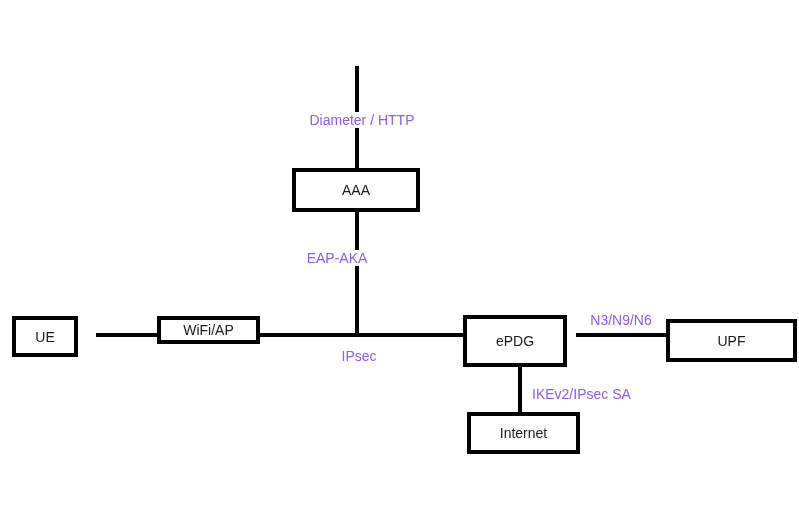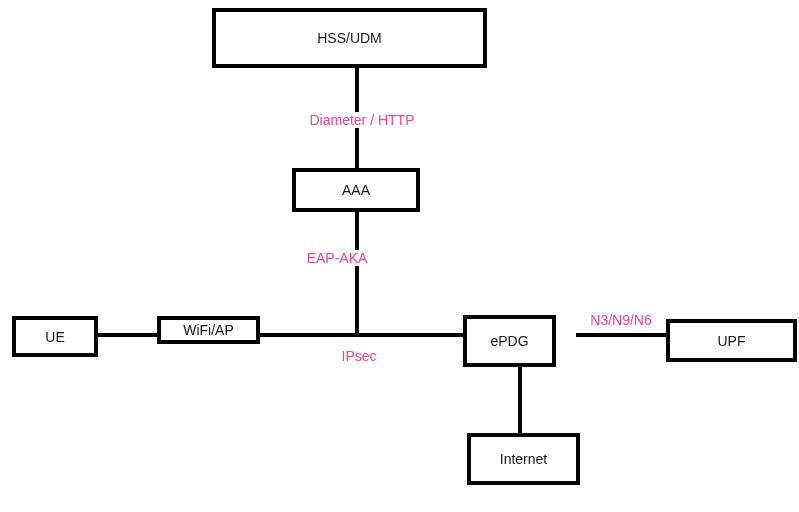--- a/index.html
+++ b/index.html
@@ -28,37 +28,37 @@
     white-space: nowrap;
   }
   .line {
     position: absolute;
     background: #000000;
   }
   .edge-label {
     position: absolute;
     font-size: 14px;
     line-height: 16px;
-    color: #ec4899;
+    color: #8b5cf6;
     background: #ffffff;
     white-space: nowrap;
     padding: 0 2px;
   }
   .centered {
     transform: translateX(-50%);
   }
 
   
   #node-hss-udm  { left: 212px; top: 8px;   width: 275px; height: 60px; }
   #node-aaa      { left: 292px; top: 168px; width: 128px; height: 44px; }
-  #node-ue       { left: 12px;  top: 316px; width: 86px;  height: 41px; text-align: center; }
+  #node-ue       { left: 12px;  top: 316px; width: 66px;  height: 41px; text-align: center; }
   #node-wifi-ap  { left: 157px; top: 316px; width: 103px; height: 28px; }
-  #node-epdg     { left: 463px; top: 315px; width: 93px; height: 52px; }
+  #node-epdg     { left: 463px; top: 315px; width: 104px; height: 52px; }
   #node-upf      { left: 666px; top: 319px; width: 131px; height: 43px; }
-  #node-internet { left: 467px; top: 433px; width: 113px; height: 52px; }
+  #node-internet { left: 467px; top: 412px; width: 113px; height: 42px; }
 
   
   #line-hss-aaa        { left: 355px; top: 66px;  width: 4px;   height: 105px; }
   #line-aaa-mainline   { left: 355px; top: 209px; width: 4px;   height: 128px; }
   #line-ue-wifi        { left: 96px;  top: 333px; width: 63px;  height: 4px; }
   #line-wifi-epdg      { left: 258px; top: 333px; width: 207px; height: 4px; }
   #line-epdg-upf       { left: 576px; top: 333px; width: 91px;  height: 4px; }
   #line-epdg-internet  { left: 518px; top: 365px; width: 4px;   height: 70px; }
 
   
@@ -77,22 +77,22 @@
   <div class="line" id="line-aaa-mainline"></div>
   <div class="line" id="line-ue-wifi"></div>
   <div class="line" id="line-wifi-epdg"></div>
   <div class="line" id="line-epdg-upf"></div>
   <div class="line" id="line-epdg-internet"></div>
 
   <div class="edge-label centered" id="label-diameter-http">Diameter / HTTP</div>
   <div class="edge-label centered" id="label-eap-aka">EAP-AKA</div>
   <div class="edge-label centered" id="label-ipsec">IPsec</div>
   <div class="edge-label centered" id="label-n3-n9-n6">N3/N9/N6</div>
+  <div class="edge-label" id="label-ikev2-ipsec-sa">IKEv2/IPsec SA</div>
 
-  <div class="node" id="node-hss-udm">HSS/UDM</div>
   <div class="node" id="node-aaa">AAA</div>
   <div class="node" id="node-ue">UE</div>
   <div class="node" id="node-wifi-ap">WiFi/AP</div>
   <div class="node" id="node-epdg">ePDG</div>
   <div class="node" id="node-upf">UPF</div>
   <div class="node" id="node-internet">Internet</div>
 
 </div>
 
 </body></html>

